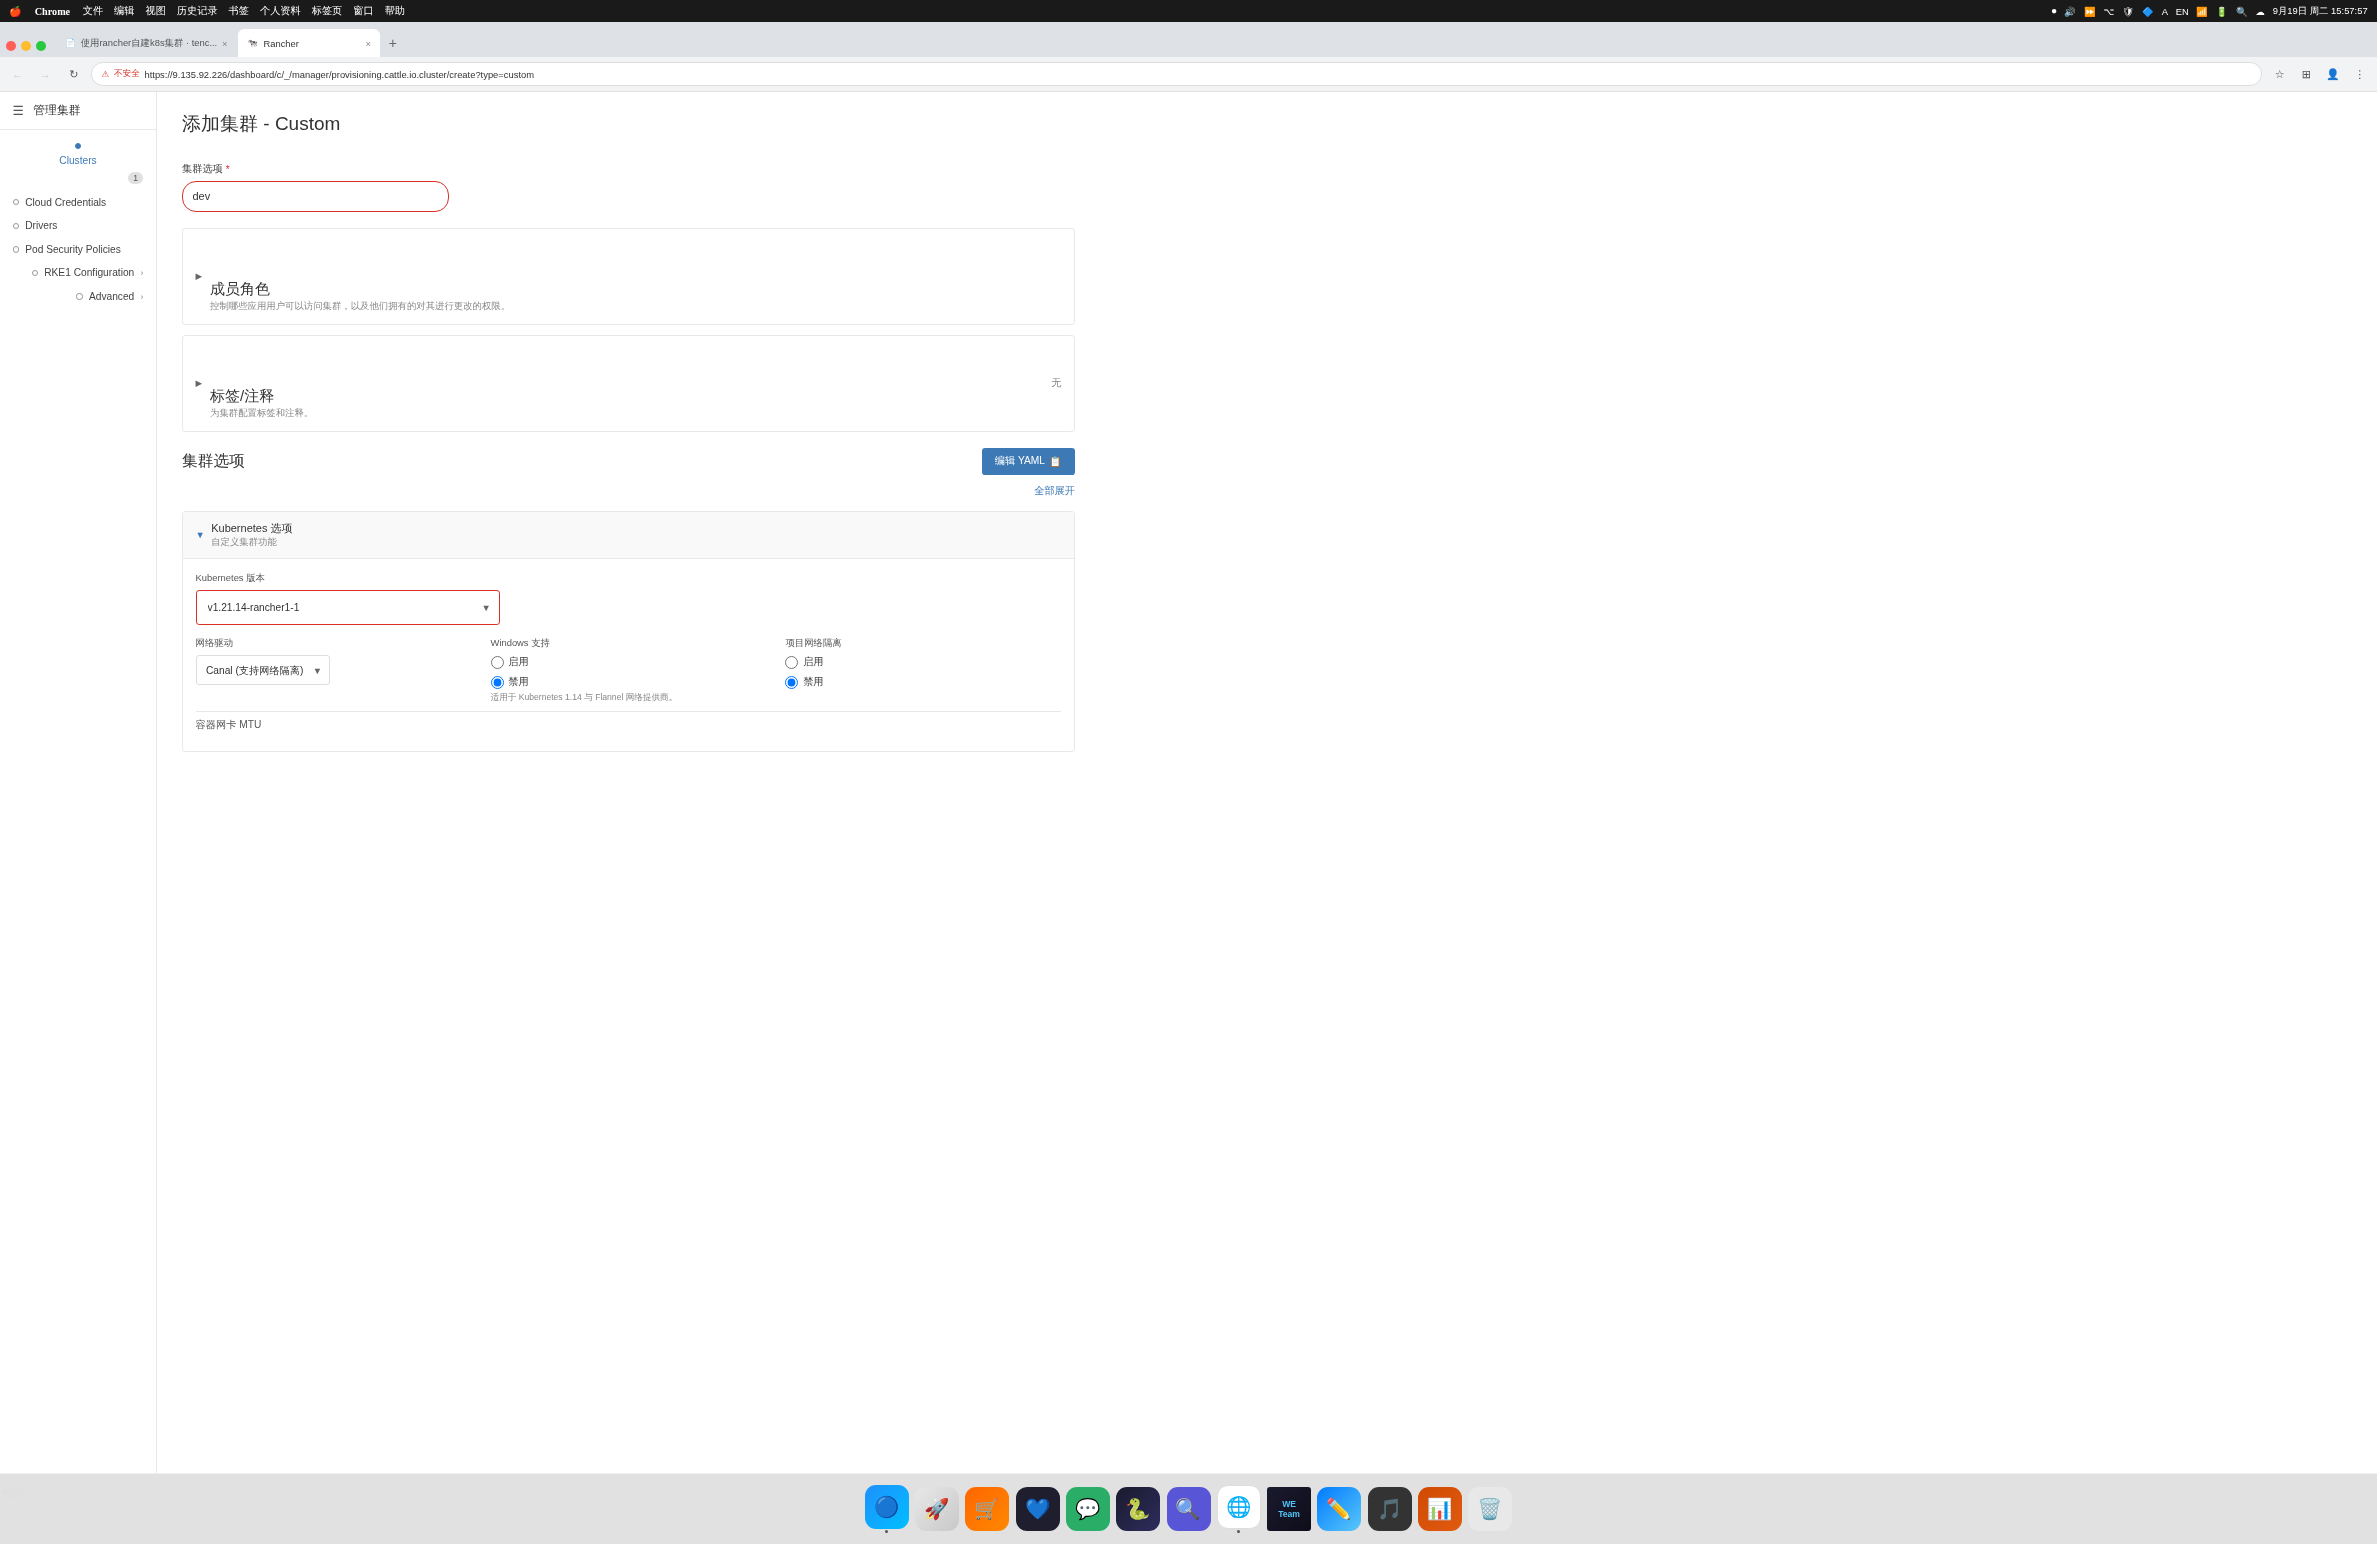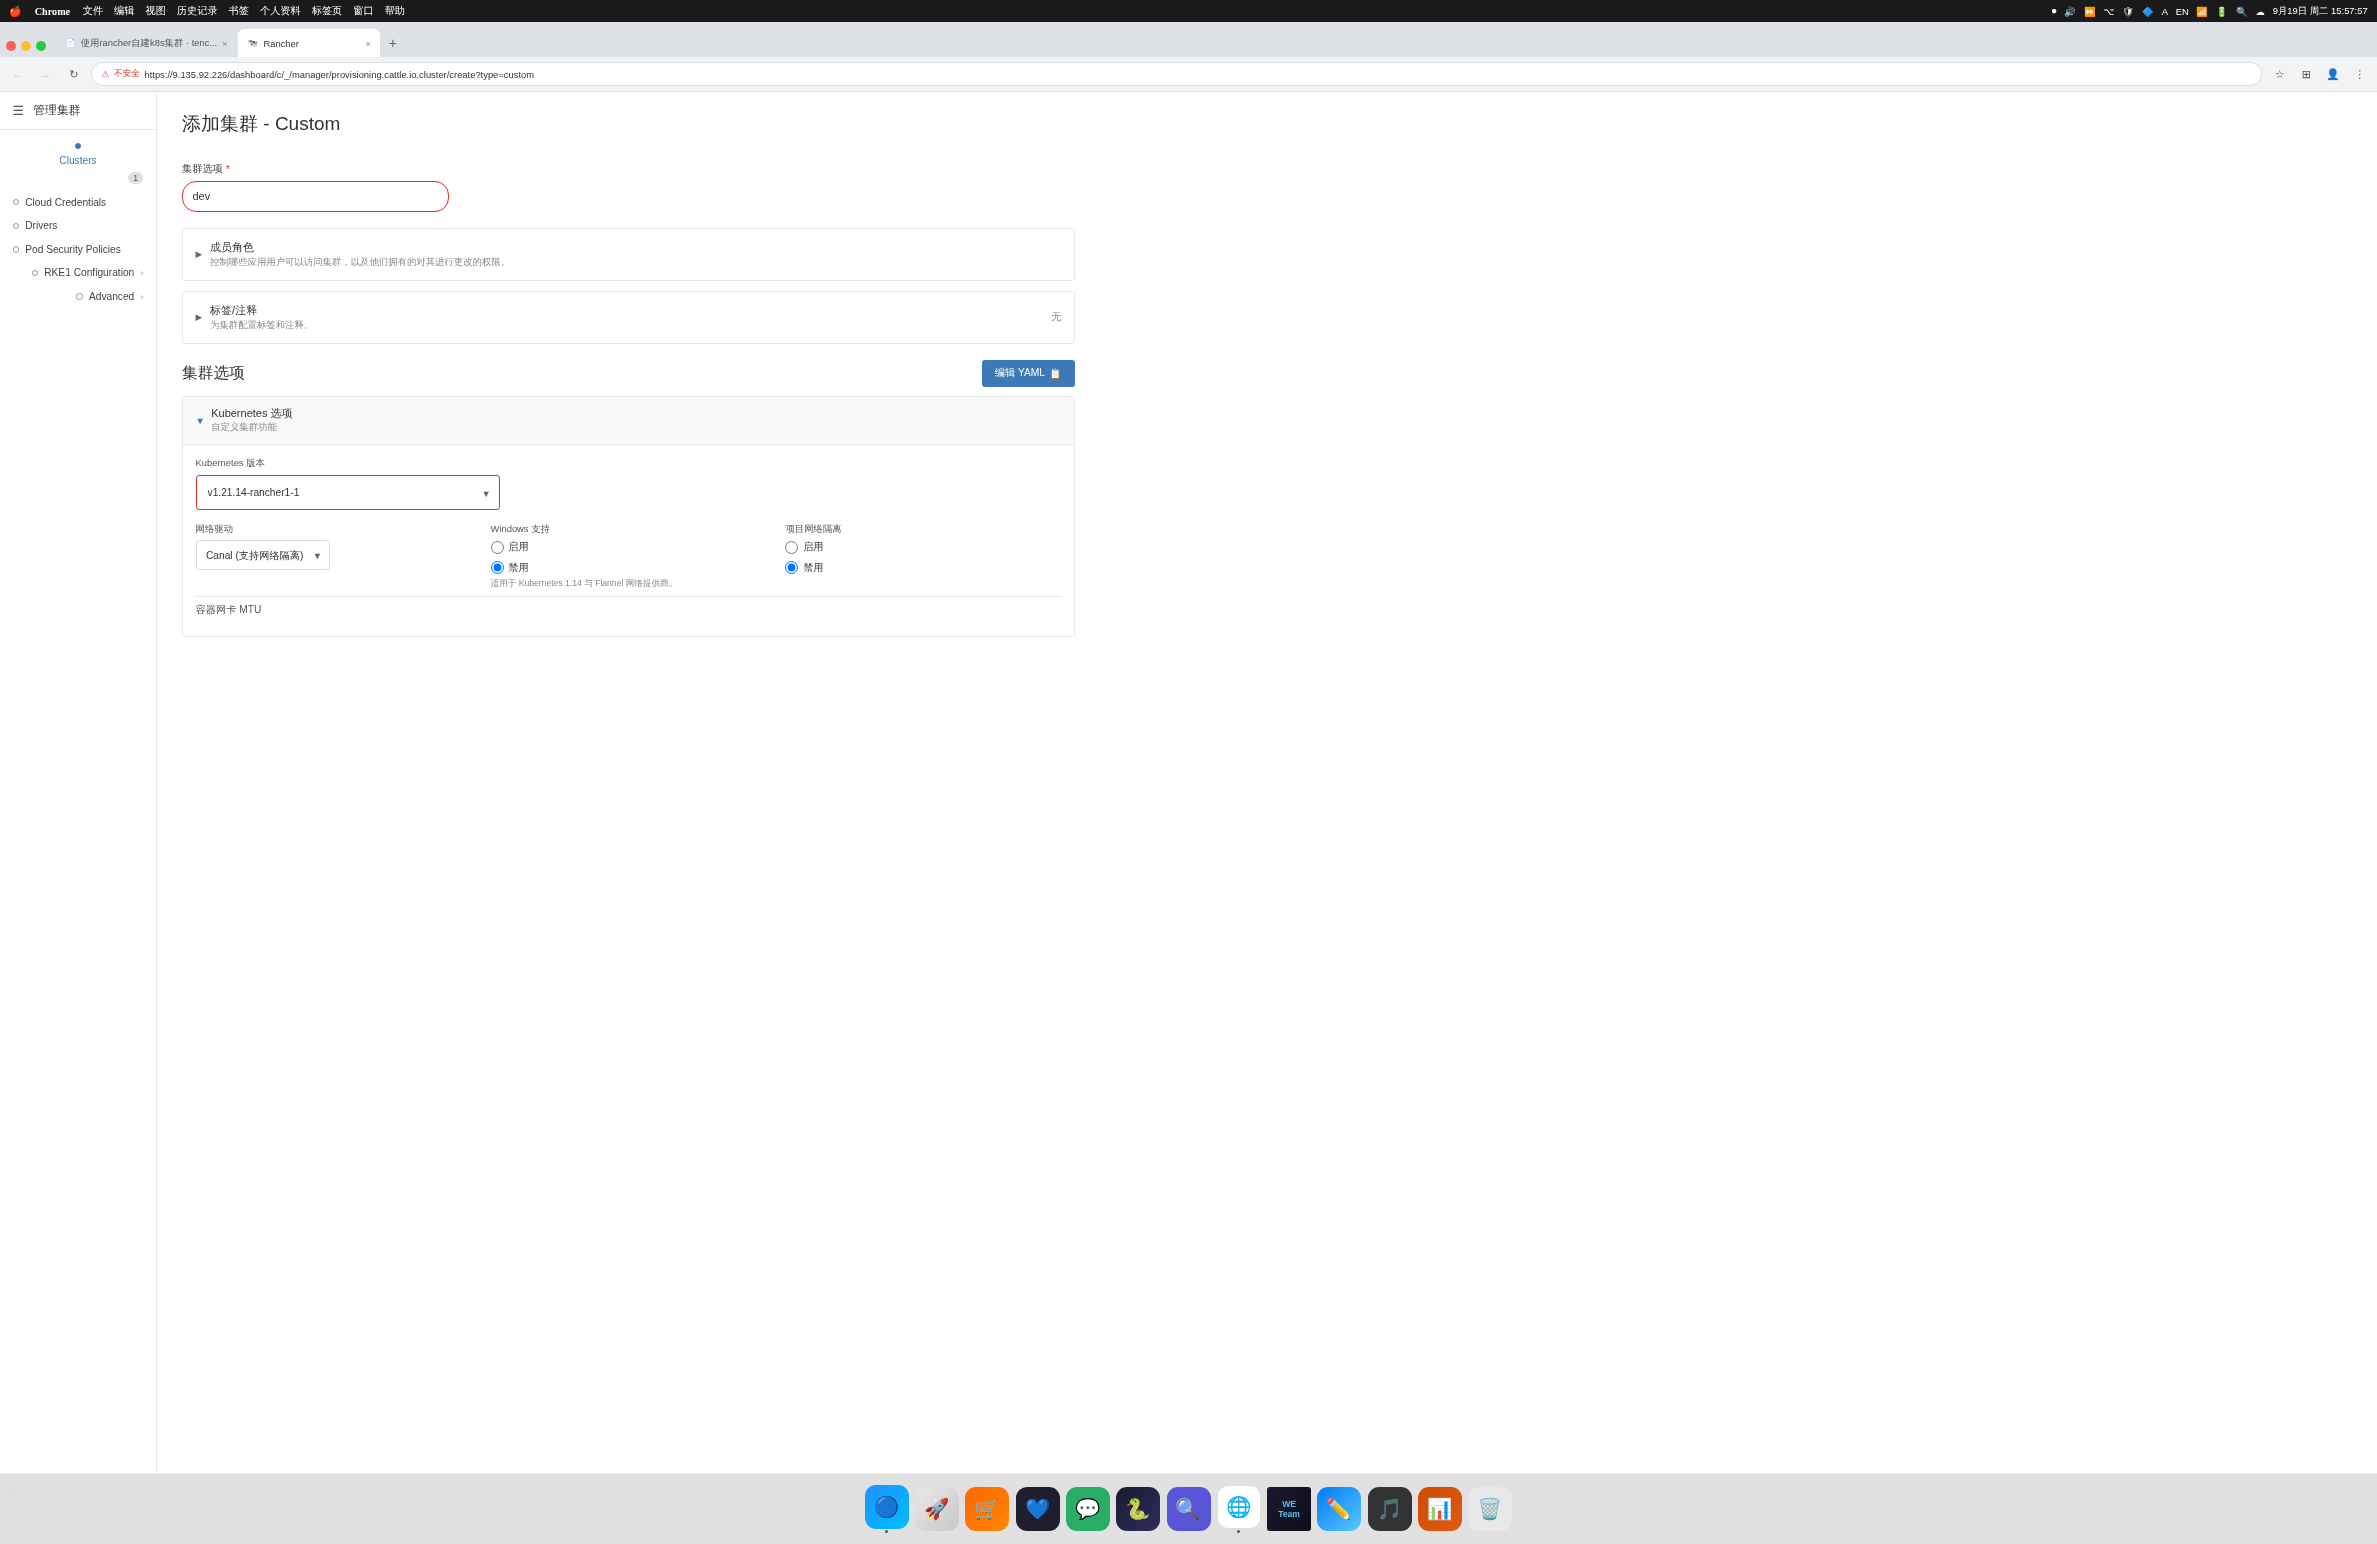--- a/index.html
+++ b/index.html
@@ -215,21 +215,21 @@
       margin-bottom: 9.4px;
     }
     .collapsible-header {
       display: flex;
       align-items: center;
       padding: 11px 12.6px;
       cursor: pointer;
       gap: 7.9px;
     }
     .collapse-arrow { font-size: 8.6px; color: #666; }
-    .collapsible-title { font-size: 11px; font-weight: 500; color: #333; }
+    .collapsible-title { font-size: 15px; font-weight: 500; color: #333; margin-top: 40px; }
     .collapsible-subtitle { font-size: 9.4px; color: #888; margin-top: 1.6px; }
     .collapsible-right { margin-left: auto; font-size: 10.2px; color: #888; }
 
     
     .cluster-options-header {
       display: flex;
       align-items: center;
       justify-content: space-between;
       margin-bottom: 9.4px;
       margin-top: 15.7px;
@@ -554,20 +554,23 @@
       </div>
 
       <div class="cluster-options-header">
         <h2 class="cluster-options-title">集群选项</h2>
         <button class="btn-edit-yaml">
           <span>编辑 YAML</span>
           <span>📋</span>
         </button>
       </div>
 
+      <div style="display:flex; justify-content:flex-end; margin-bottom:6.3px;">
+        <button class="expand-all-btn">全部展开</button>
+      </div>
 
       <div class="k8s-section">
         <div class="k8s-header">
           <span class="k8s-arrow">▼</span>
           <div>
             <div class="k8s-title">Kubernetes 选项</div>
             <div class="k8s-subtitle">自定义集群功能</div>
           </div>
         </div>
         <div class="k8s-body">

